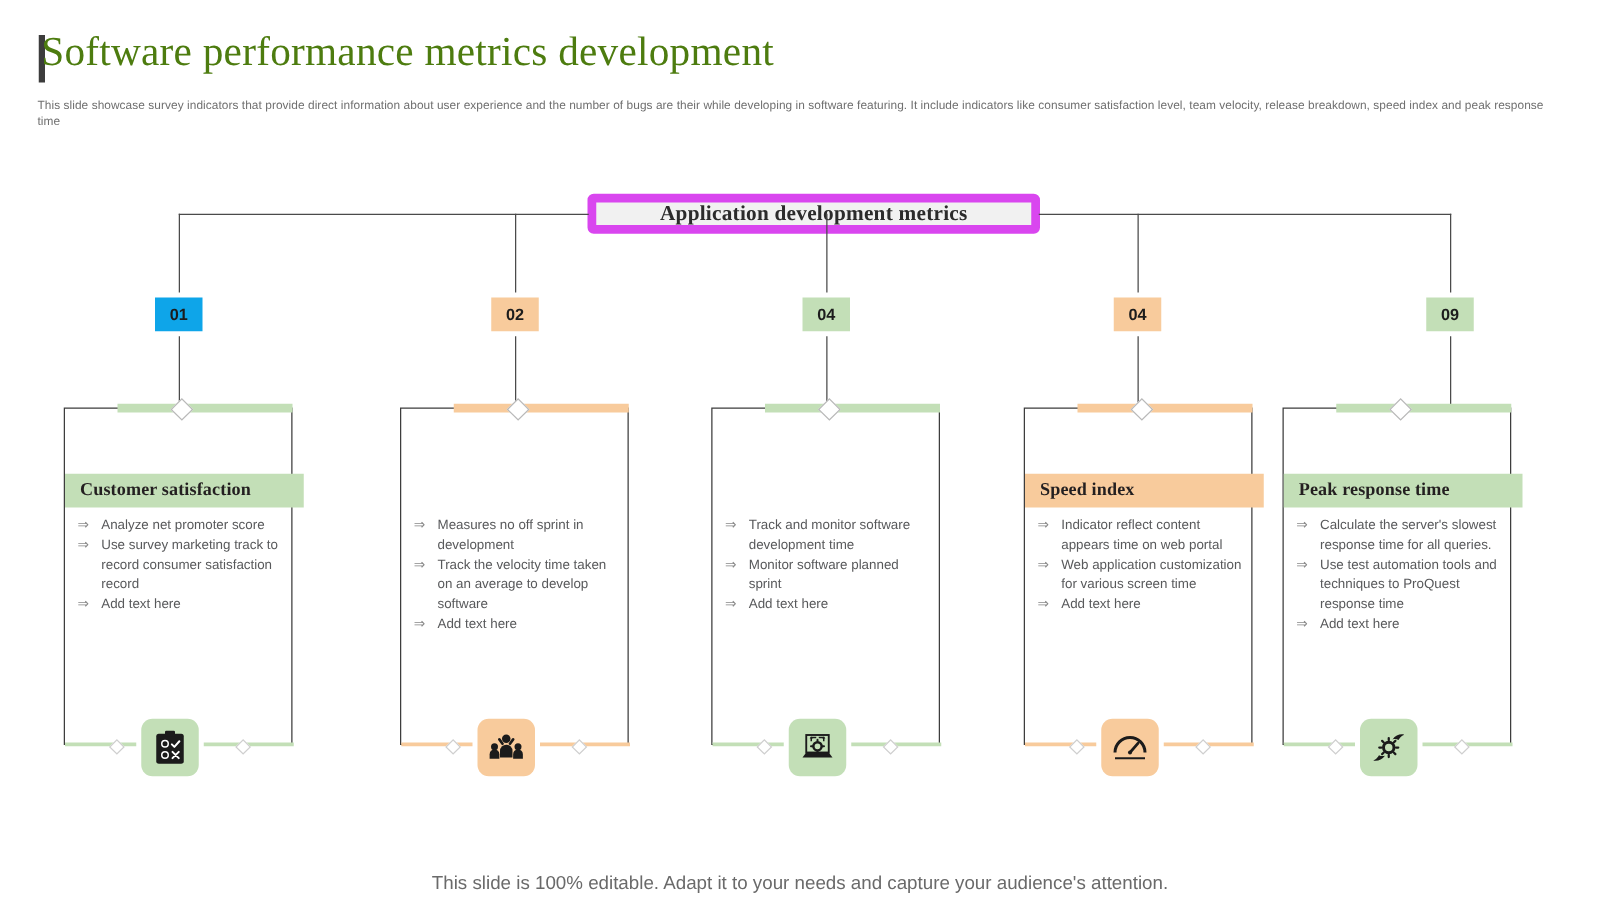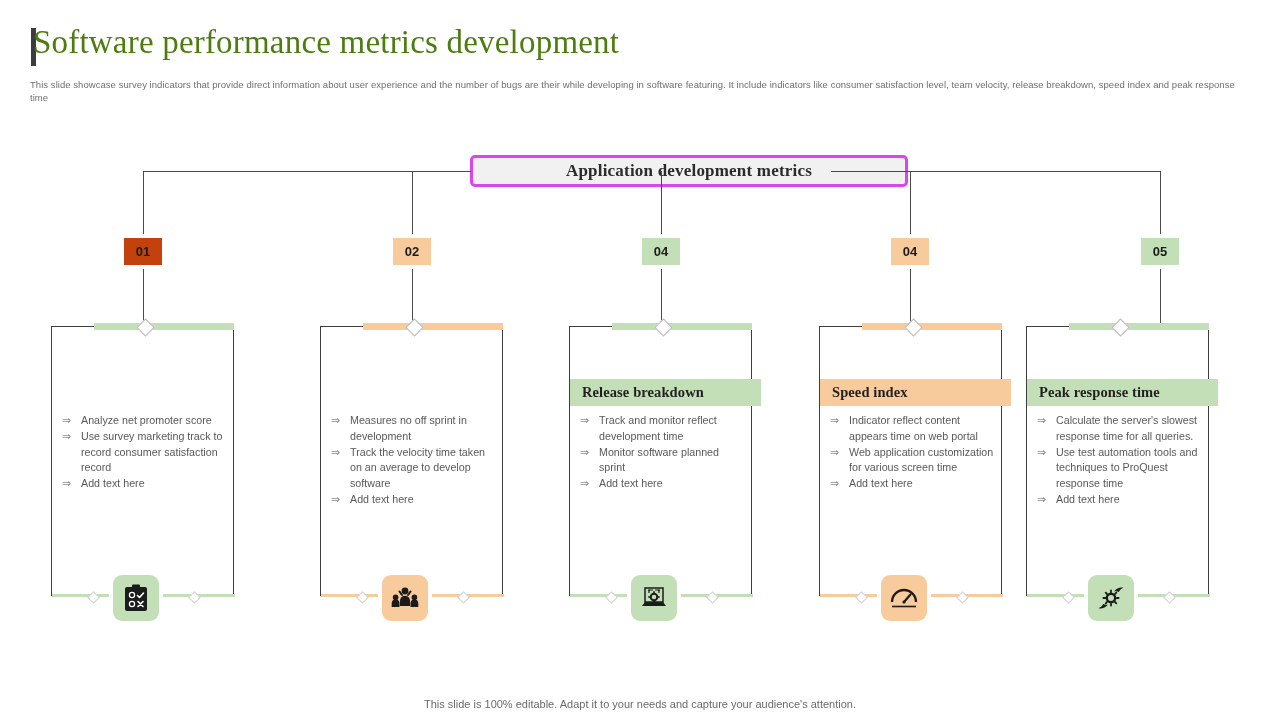--- a/index.html
+++ b/index.html
@@ -52,25 +52,25 @@
     left: 0;
     top: 130px;
     width: 1280px;
     height: 520px;
   }
 
   #root-node {
     position: absolute;
     left: 470px;
     top: 25px;
-    width: 438px;
+    width: 362px;
     height: 32px;
     box-sizing: border-box;
     background: #f1f1f1;
-    border: 3px solid #d946ef;
+    border: 7px solid #d946ef;
     border-radius: 5px;
     display: flex;
     align-items: center;
     justify-content: center;
   }
   #root-node .root-label {
     font-family: "Liberation Serif", serif;
     font-weight: bold;
     font-size: 17px;
     color: #2b2b2b;
@@ -199,21 +199,21 @@
     transform: rotate(45deg);
   }
 
   
   #footer-note {
     position: absolute;
     left: 0;
     top: 698px;
     width: 1280px;
     text-align: center;
-    font-size: 11px;
+    font-size: 15px;
     color: #6a6a6a;
   }
 </style>
 </head>
 <body>
 
 <div id="title-accent"></div>
 <div id="page-title">Software performance metrics development</div>
 <div id="page-subtitle">This slide showcase survey indicators that provide direct information about user experience and the number of bugs are their while developing in software featuring. It include indicators like consumer satisfaction level, team velocity, release breakdown, speed index and peak response time</div>
 
@@ -231,39 +231,42 @@
   <div class="conn v" style="left:661px;  top:41px;  height:80px;"></div>
   <div class="conn v" style="left:910px;  top:41px;  height:80px;"></div>
   <div class="conn v" style="left:1160px; top:41px; height:80px;"></div>
 
   <div class="conn v" style="left:143px;  top:135px; height:62px;"></div>
   <div class="conn v" style="left:412px;  top:135px; height:62px;"></div>
   <div class="conn v" style="left:661px;  top:135px; height:62px;"></div>
   <div class="conn v" style="left:910px;  top:135px; height:62px;"></div>
   <div class="conn v" style="left:1160px; top:135px; height:62px;"></div>
 
-  <div class="num-badge" style="left:124px;  top:108px; background:#c2410c;">
+  <div class="num-badge" style="left:124px;  top:108px; background:#0ea5e9;">
     <span>01</span>
   </div>
   <div class="num-badge" style="left:393px;  top:108px; background:#f8cb9c;">
     <span>02</span>
   </div>
   <div class="num-badge" style="left:642px;  top:108px; background:#c3dfb7;">
     <span>04</span>
   </div>
   <div class="num-badge" style="left:891px;  top:108px; background:#f8cb9c;">
     <span>04</span>
   </div>
   <div class="num-badge" style="left:1141px; top:108px; background:#c3dfb7;">
-    <span>05</span>
+    <span>09</span>
   </div>
 
   <div class="card" style="left:51px; top:196px;">
     <div class="card-topbar" style="background:#c3dfb7;"></div>
     <div class="card-diamond"></div>
+    <div class="card-title" style="background:#c3dfb7;">
+      <span>Customer satisfaction</span>
+    </div>
     <ul class="card-list">
       <li><span class="bullet">⇒</span><span>Analyze net promoter score</span></li>
       <li><span class="bullet">⇒</span><span>Use survey marketing track to record consumer satisfaction record</span></li>
       <li><span class="bullet">⇒</span><span>Add text here</span></li>
     </ul>
     <div class="card-iconline" style="background:#c3dfb7;"></div>
     <div class="icon-diamond" style="left:37px;"></div>
     <div class="icon-diamond" style="left:138px;"></div>
     <div class="icon-tile" style="background:#c3dfb7;">
       <svg width="26" height="28" viewBox="0 0 26 28" aria-hidden="true">
@@ -297,25 +300,22 @@
         <path d="M0.7 21 v-3.6 a3.9 3.9 0 0 1 7.8 0 V21 z" fill="#1b1b1b"></path>
         <circle cx="23.4" cy="11.4" r="2.8" fill="#1b1b1b"></circle>
         <path d="M19.5 21 v-3.6 a3.9 3.9 0 0 1 7.8 0 V21 z" fill="#1b1b1b"></path>
       </svg>
     </div>
   </div>
 
   <div class="card" style="left:569px; top:196px;">
     <div class="card-topbar" style="background:#c3dfb7;"></div>
     <div class="card-diamond"></div>
-    <div class="card-title" style="background:#c3dfb7;">
-      <span>Release breakdown</span>
-    </div>
-    <ul class="card-list">
-      <li><span class="bullet">⇒</span><span>Track and monitor reflect development time</span></li>
+    <ul class="card-list">
+      <li><span class="bullet">⇒</span><span>Track and monitor software development time</span></li>
       <li><span class="bullet">⇒</span><span>Monitor software planned sprint</span></li>
       <li><span class="bullet">⇒</span><span>Add text here</span></li>
     </ul>
     <div class="card-iconline" style="background:#c3dfb7;"></div>
     <div class="icon-diamond" style="left:37px;"></div>
     <div class="icon-diamond" style="left:138px;"></div>
     <div class="icon-tile" style="background:#c3dfb7;">
       <svg width="28" height="26" viewBox="0 0 28 26" aria-hidden="true">
         <rect x="5" y="3" width="18" height="14" fill="none" stroke="#1b1b1b" stroke-width="1.5"></rect>
         <path d="M2 21 h24 l-3 -4 H5 z" fill="#1b1b1b"></path>

